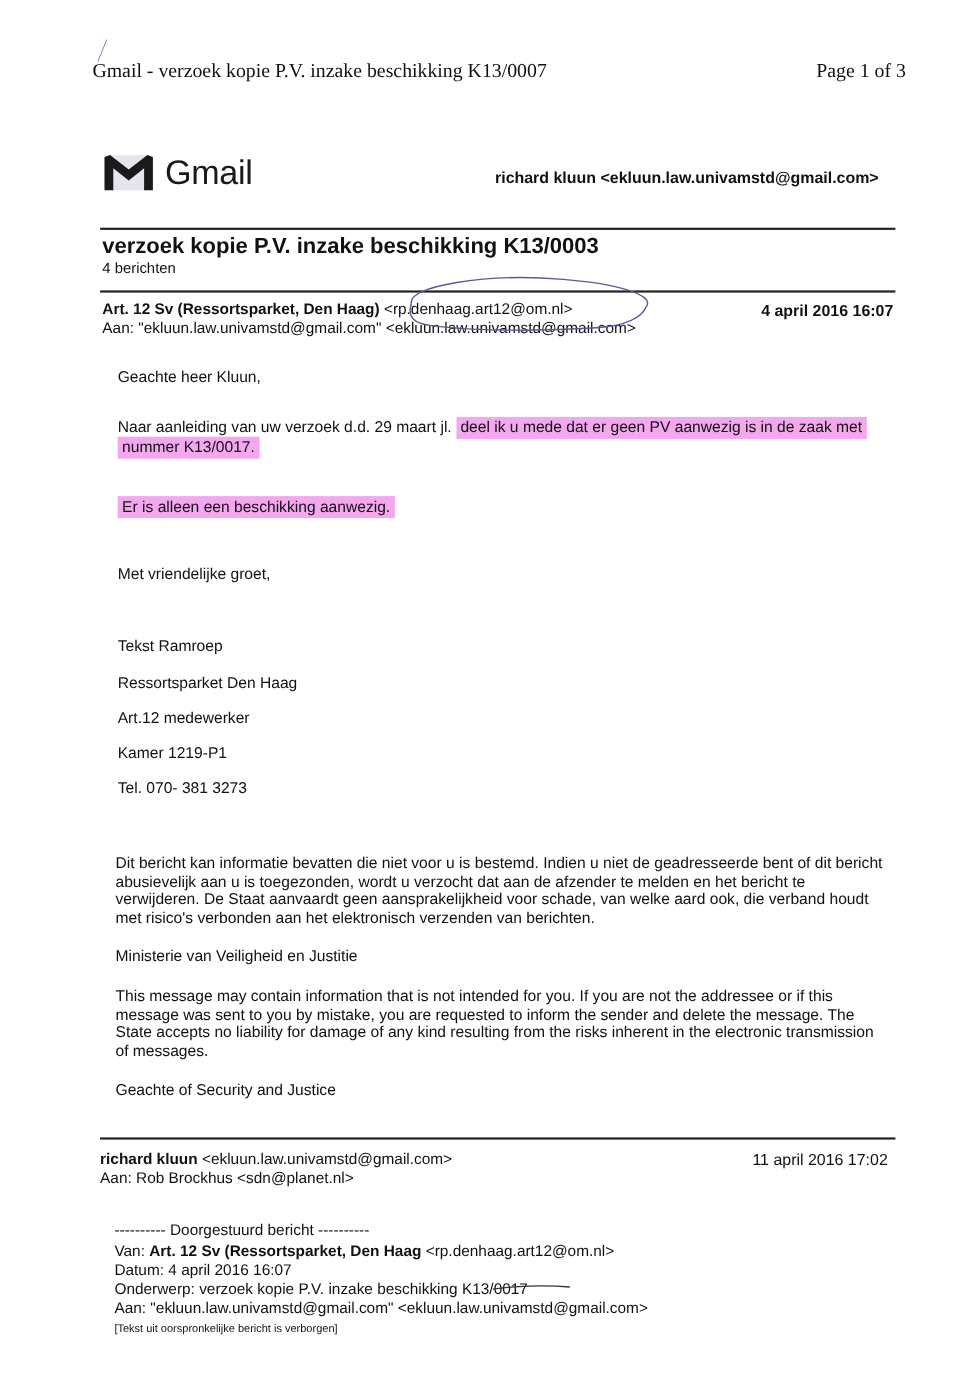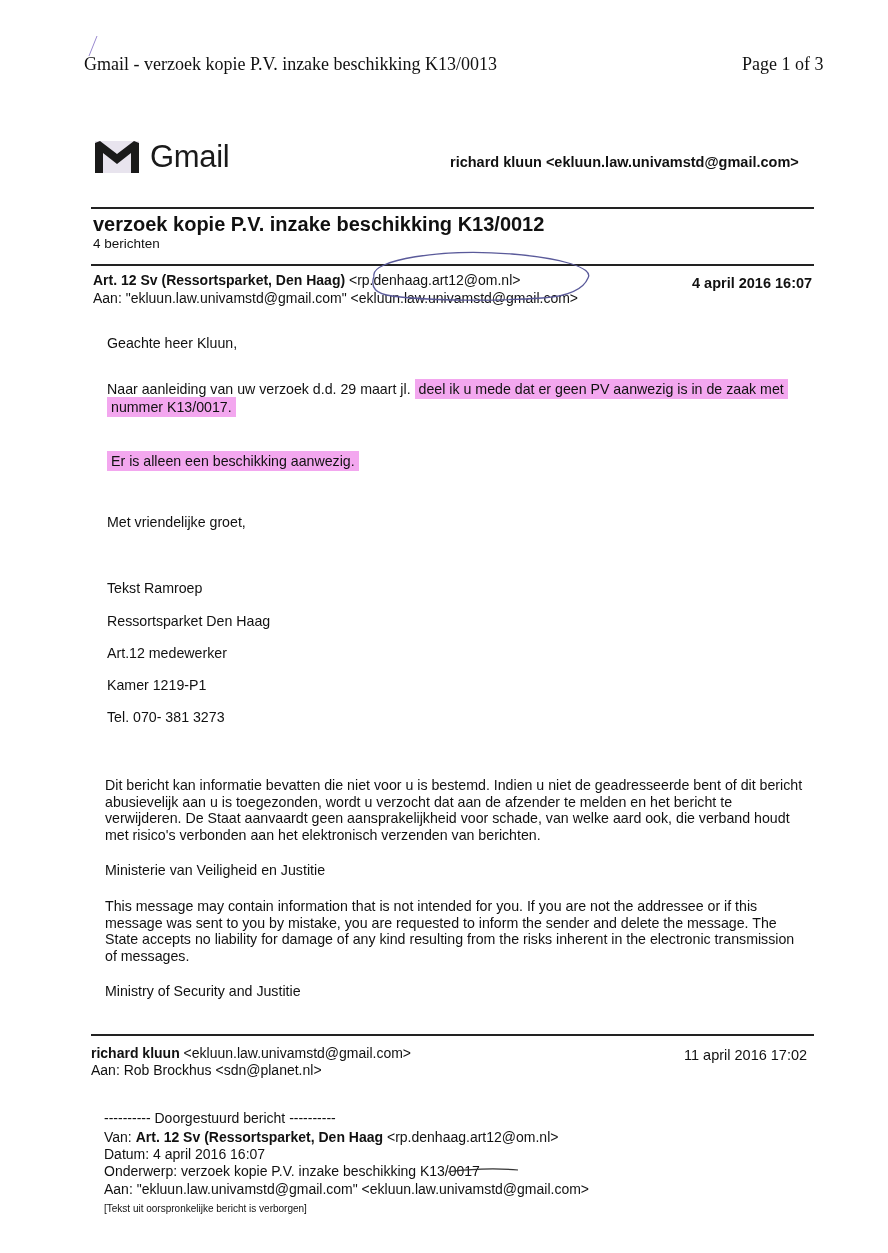--- a/index.html
+++ b/index.html
@@ -30,36 +30,36 @@
       padding: 2px 4px;
       box-decoration-break: clone; -webkit-box-decoration-break: clone;
     }
     .disclaimer { width: 700px; }
     .fwd { font-size: 14px; line-height: 16.5px; color: #111; }
     .small { font-size: 10px; }
   </style>
 </head>
 <body>
 
-<div id="print-title" class="abs print-header">Gmail - verzoek kopie P.V. inzake beschikking K13/0013</div>
+<div id="print-title" class="abs print-header">Gmail - verzoek kopie P.V. inzake beschikking K13/0007</div>
 <div id="page-num" class="abs print-header">Page 1 of 3</div>
 
 <div class="abs logo-wrap">
   <svg width="46" height="34" viewBox="0 0 46 34">
     <rect x="1" y="1" width="44" height="32" fill="#e8e4ee"></rect>
     <path d="M1 3 L1 33 L9 33 L9 13 L23 24 L37 13 L37 33 L45 33 L45 3 L40 1 L23 14 L6 1 Z" fill="#1a1a1a"></path>
   </svg>
   <span class="gmail-word">Gmail</span>
 </div>
 
 <div class="abs account">richard kluun &lt;ekluun.law.univamstd@gmail.com&gt;</div>
 
 <div class="rule" style="top:207px;height:2px;"></div>
 
-<div class="abs subject">verzoek kopie P.V. inzake beschikking K13/0012</div>
+<div class="abs subject">verzoek kopie P.V. inzake beschikking K13/0003</div>
 <div class="abs count">4 berichten</div>
 
 <div class="rule" style="top:264px;height:2px;"></div>
 
 <div class="abs msg-head" style="left:93px;top:272px;">
   <b>Art. 12 Sv (Ressortsparket, Den Haag)</b>
   <span>&lt;rp.denhaag.art12@om.nl&gt;</span>
 </div>
 <div class="abs msg-date" style="left:692px;top:275px;font-weight:bold;">4 april 2016 16:07</div>
 <div class="abs msg-head" style="left:93px;top:290px;">Aan: "ekluun.law.univamstd@gmail.com" &lt;ekluun.law.univamstd@gmail.com&gt;</div>
@@ -83,21 +83,21 @@
 <div class="abs body-text" style="left:107px;top:580px;">Tekst Ramroep</div>
 <div class="abs body-text" style="left:107px;top:613px;">Ressortsparket Den Haag</div>
 <div class="abs body-text" style="left:107px;top:645px;">Art.12 medewerker</div>
 <div class="abs body-text" style="left:107px;top:677px;">Kamer 1219-P1</div>
 <div class="abs body-text" style="left:107px;top:709px;">Tel. 070- 381 3273</div>
 
 <div class="abs body-text disclaimer" style="left:105px;top:777px;">Dit bericht kan informatie bevatten die niet voor u is bestemd. Indien u niet de geadresseerde bent of dit bericht abusievelijk aan u is toegezonden, wordt u verzocht dat aan de afzender te melden en het bericht te verwijderen. De Staat aanvaardt geen aansprakelijkheid voor schade, van welke aard ook, die verband houdt met risico's verbonden aan het elektronisch verzenden van berichten.</div>
 <div class="abs body-text" style="left:105px;top:862px;">Ministerie van Veiligheid en Justitie</div>
 
 <div class="abs body-text disclaimer" style="left:105px;top:898px;width:690px;">This message may contain information that is not intended for you. If you are not the addressee or if this message was sent to you by mistake, you are requested to inform the sender and delete the message. The State accepts no liability for damage of any kind resulting from the risks inherent in the electronic transmission of messages.</div>
-<div class="abs body-text" style="left:105px;top:983px;">Ministry of Security and Justitie</div>
+<div class="abs body-text" style="left:105px;top:983px;">Geachte of Security and Justice</div>
 
 <div class="rule" style="top:1034px;height:2px;"></div>
 
 <div class="abs msg-head" style="left:91px;top:1045px;">
   <b>richard kluun</b>
   <span>&lt;ekluun.law.univamstd@gmail.com&gt;</span>
 </div>
 <div class="abs msg-date" style="left:684px;top:1047px;">11 april 2016 17:02</div>
 <div class="abs msg-head" style="left:91px;top:1062px;text-align:center;">Aan: Rob Brockhus &lt;sdn@planet.nl&gt;</div>
 

